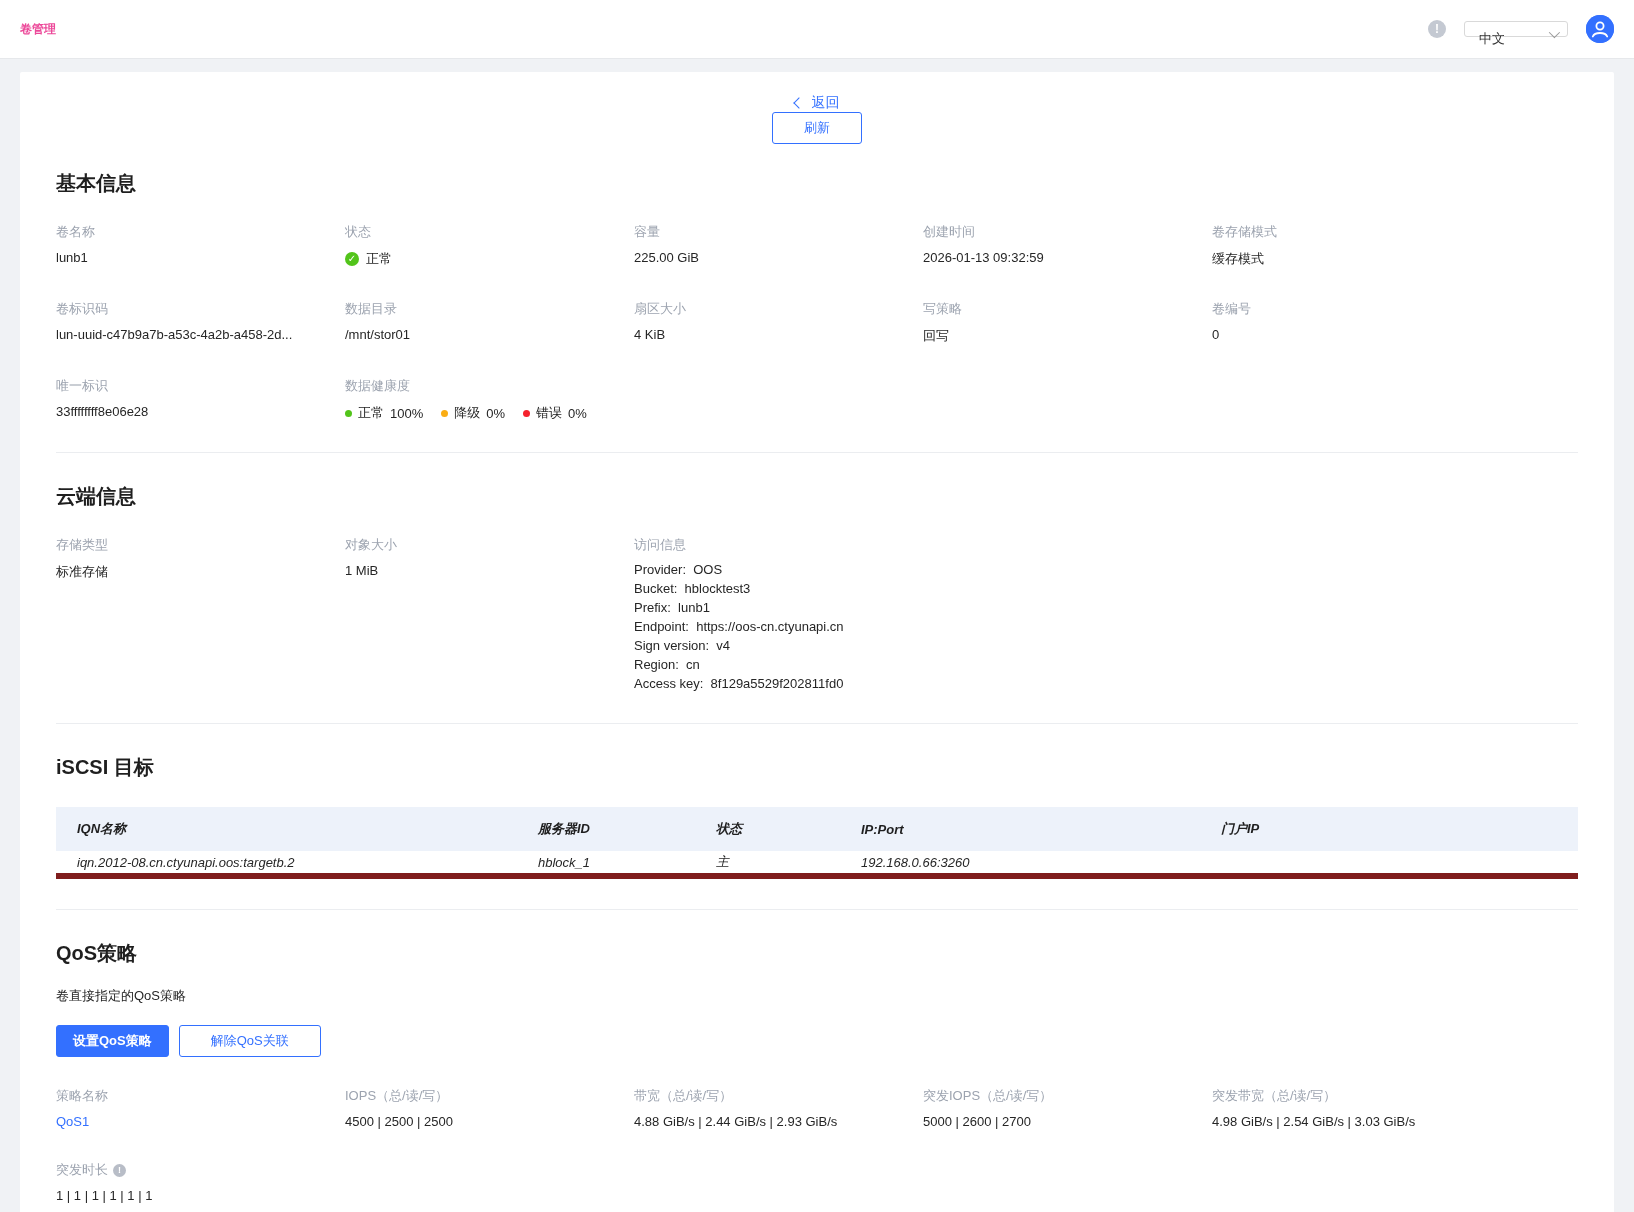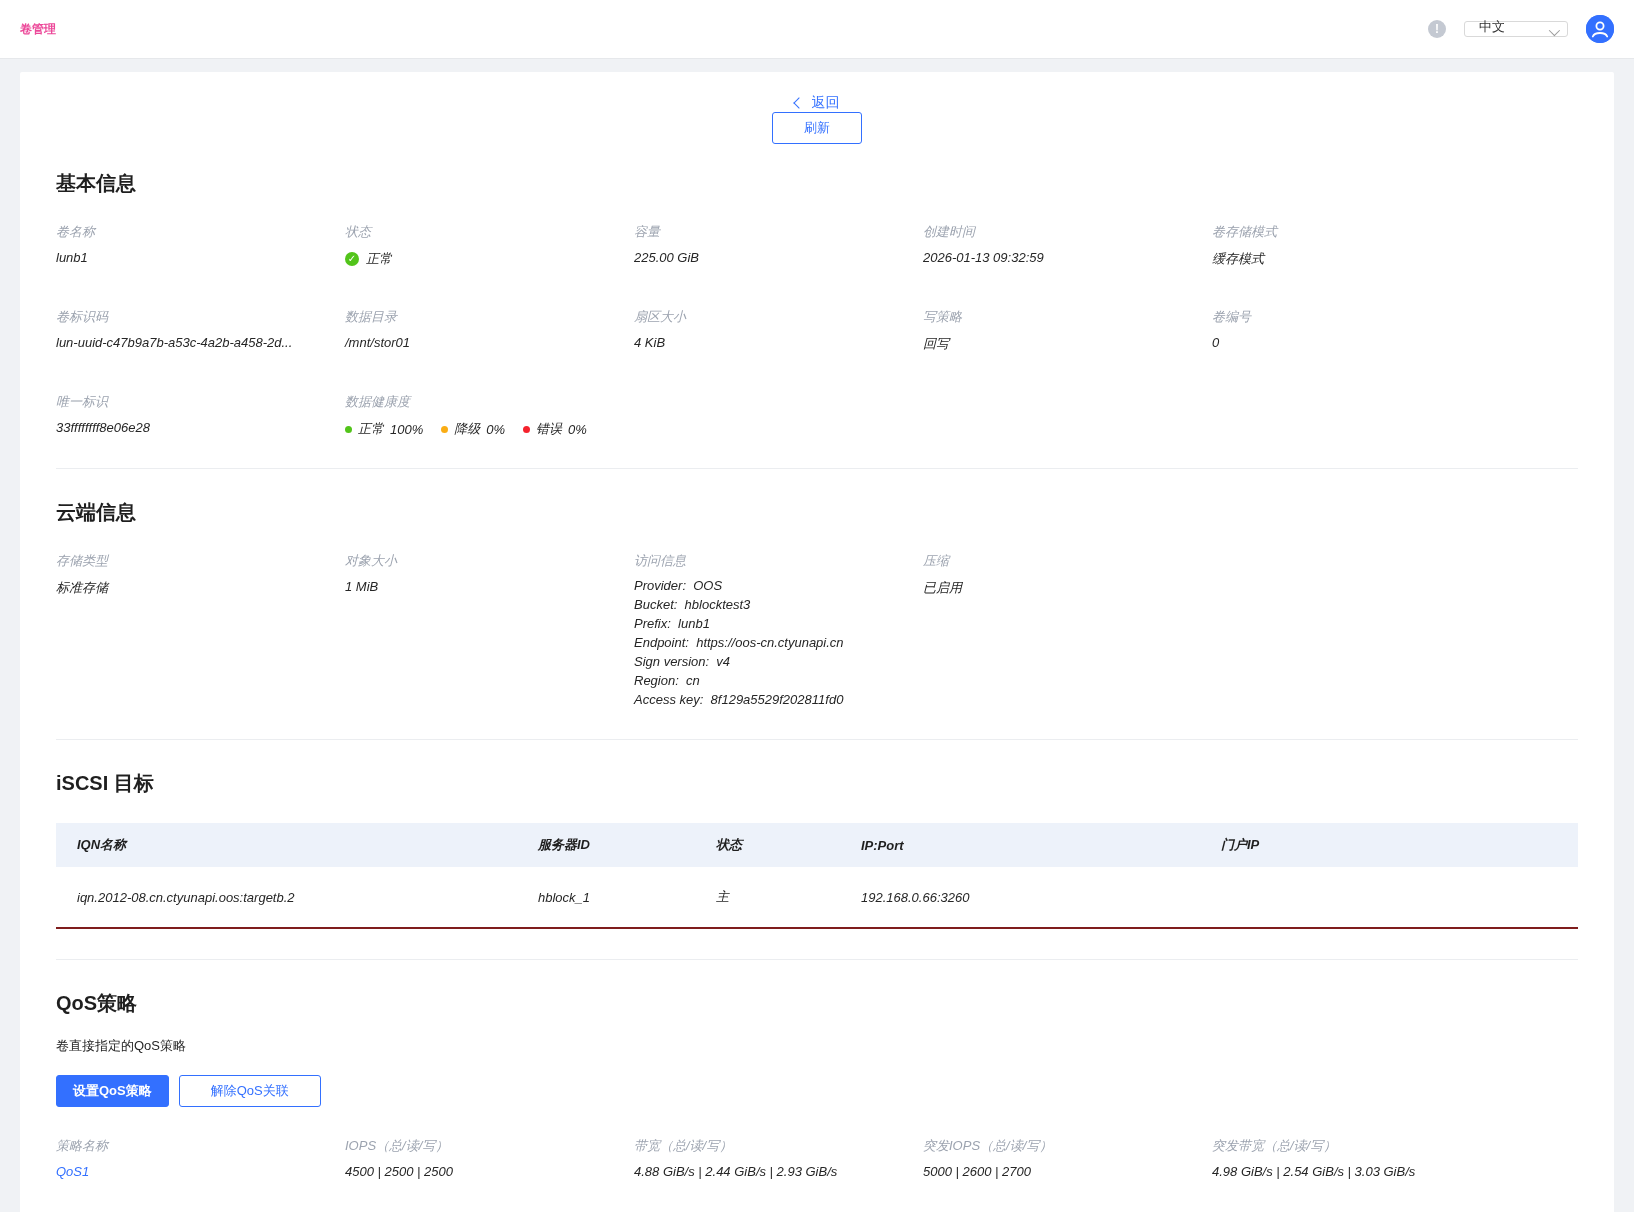--- a/index.html
+++ b/index.html
@@ -40,21 +40,21 @@
     font-size: 12px;
     font-weight: 700;
     display: flex; align-items: center; justify-content: center;
     cursor: pointer;
   }
   .lang-select {
     width: 104px; height: 16px;
     border: 1px solid #d9d9d9;
     border-radius: 3px;
     background: #fff;
-    display: flex; align-items: flex-end;
+    display: flex; align-items: flex-start;
     padding: 8px 10px 0 14px;
     cursor: pointer;
     color: #333;
   }
   .lang-select .chev {
     margin-left: auto;
     width: 8px; height: 8px;
     border-right: 1.4px solid #999;
     border-bottom: 1.4px solid #999;
     transform: rotate(45deg) translateY(-2px);
@@ -121,22 +121,21 @@
   .divider {
     border: none;
     border-top: 1px solid #ebedf0;
     margin: 30px 0 30px;
   }
 
   
   .grid {
     display: grid;
     grid-template-columns: repeat(5, 289px);
-    row-gap: 40px;
-    font-style: italic;
+    row-gap: 32px;
   }
   .field .label {
     color: #9ca3af;
     margin-bottom: 9px;
     white-space: nowrap;
   }
   .field .value { color: #262626; white-space: nowrap; }
   .value.with-icon { display: flex; align-items: center; gap: 7px; }
   .check-circle {
     width: 14px; height: 14px;
@@ -171,22 +170,22 @@
   .iscsi-table col.c3 { width: 145px; }
   .iscsi-table col.c4 { width: 360px; }
   .iscsi-table th {
     background: #edf2fa;
     text-align: left;
     font-weight: 700;
     color: #1f1f1f;
     padding: 13px 8px;
   }
   .iscsi-table td {
-    padding: 21px 8px;
-    border-bottom: 2px solid #7f1d1d;
+    padding: 2px 8px;
+    border-bottom: 6px solid #7f1d1d;
     color: #262626;
   }
   .iscsi-table th:first-child, .iscsi-table td:first-child { padding-left: 21px; }
 
   
   .qos-subtitle { color: #262626; margin: -6px 0 20px; }
   .qos-buttons { display: flex; gap: 10px; margin-bottom: 30px; }
   .link-blue { color: #3370ff; text-decoration: none; cursor: pointer; }
   .mini-info {
     width: 13px; height: 13px;
@@ -324,24 +323,20 @@
         </div>
         <div class="field multiline access-block">
           <div class="label">访问信息</div>
           <div class="line">Provider:  OOS</div>
           <div class="line">Bucket:  hblocktest3</div>
           <div class="line">Prefix:  lunb1</div>
           <div class="line">Endpoint:  https://oos-cn.ctyunapi.cn</div>
           <div class="line">Sign version:  v4</div>
           <div class="line">Region:  cn</div>
           <div class="line">Access key:  8f129a5529f202811fd0</div>
-        </div>
-        <div class="field">
-          <div class="label">压缩</div>
-          <div class="value">已启用</div>
         </div>
       </div>
     </section>
 
     <hr class="divider">
 
     <section>
       <h2 class="sec-heading">iSCSI 目标</h2>
       <table class="iscsi-table">
         <colgroup>

